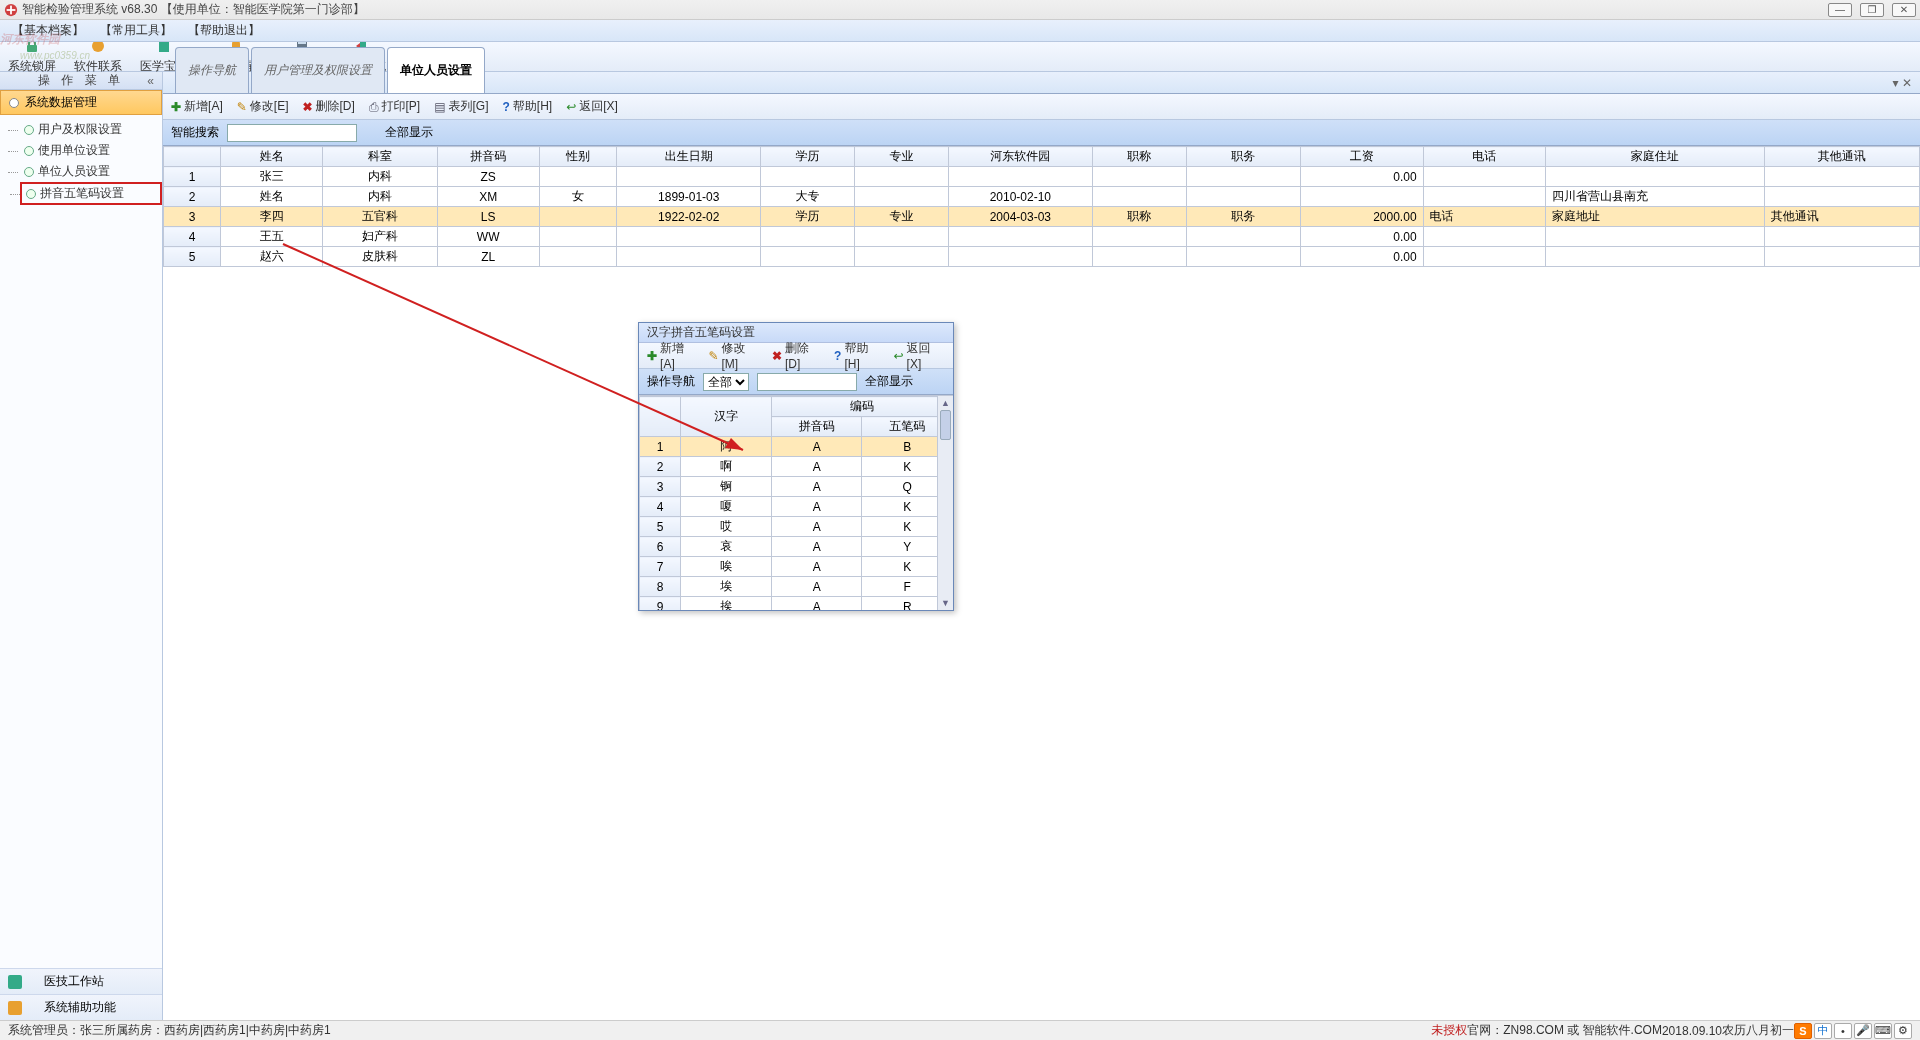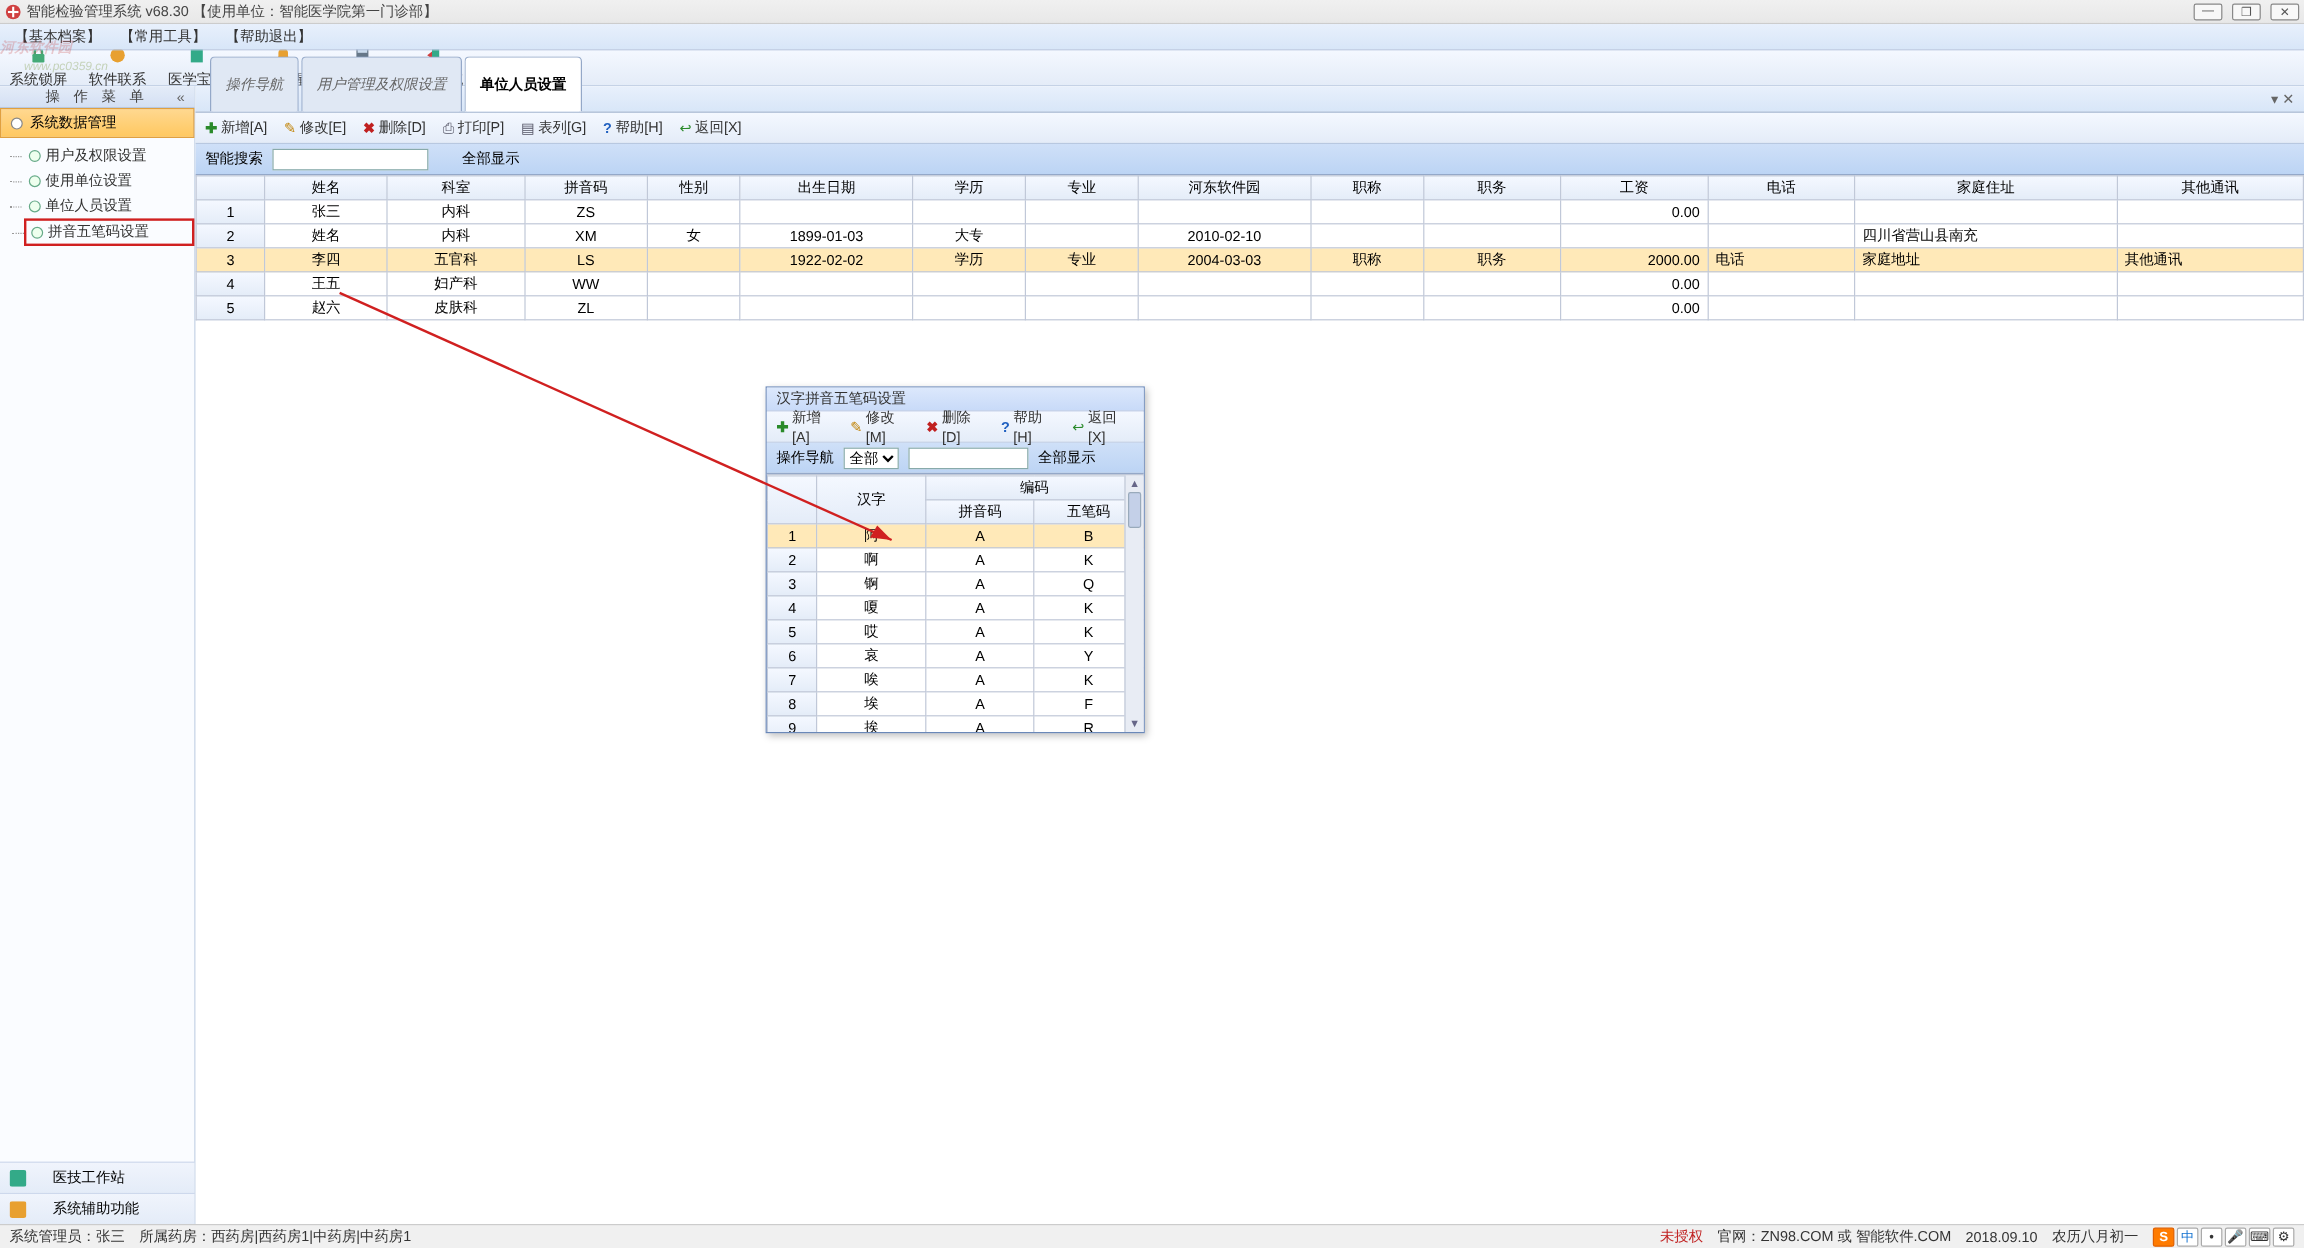--- a/index.html
+++ b/index.html
@@ -69,21 +69,21 @@
 .dlgbody .actionbar { gap: 10px; }
 .dlggrid { width: 100%; }
 .dlggrid .rownum{ width:32px; }
 .dlgscroll { height: 215px; overflow: hidden; position: relative; border-top:1px solid #c0c8d8; }
 .dlgscroll .sb { position:absolute; right:0; top:0; bottom:0; width:16px; background:#e8ecf4; border-left:1px solid #c0c8d8; }
 .dlgscroll .sb .thumb{ position:absolute; left:2px; right:2px; top:14px; height:30px; background:#c4d0e8; border:1px solid #9ab; border-radius:2px;}
 .dlgscroll .sb .arr{position:absolute;left:0;right:0;height:14px;display:flex;align-items:center;justify-content:center;color:#668;font-size:9px;}
 
 .arrow { position: absolute; left: 100px; top: 168px; width: 500px; height: 220px; pointer-events: none; z-index: 50; }
 
-.statusbar { position: absolute; bottom: 0; left: 0; right: 0; height: 20px; background: #f0f0f0; border-top: 1px solid #ccc; display: flex; align-items: center; padding: 0 8px; gap: 12px; color: #333; }
+.statusbar { position: absolute; bottom: 0; left: 0; right: 0; height: 20px; background: #f0f0f0; border-top: 1px solid #ccc; display: flex; align-items: center; padding: 0 8px; color: #333; }
 .statusbar .seg { white-space: nowrap; }
 .statusbar .spacer { flex: 1; }
 .statusbar .red { color: #c02020; }
 .ime { display:flex; gap:2px; align-items:center; }
 .ime .box{ width:18px;height:16px;border:1px solid #aaa;display:flex;align-items:center;justify-content:center;font-size:11px;border-radius:2px;background:#fff;}
 .ime .box.org{background:#ff7b00;color:#fff;border-color:#e06000;font-weight:bold;}
 .ime .box.blue{color:#1070d0;}
 </style>
 </head>
 <body>

